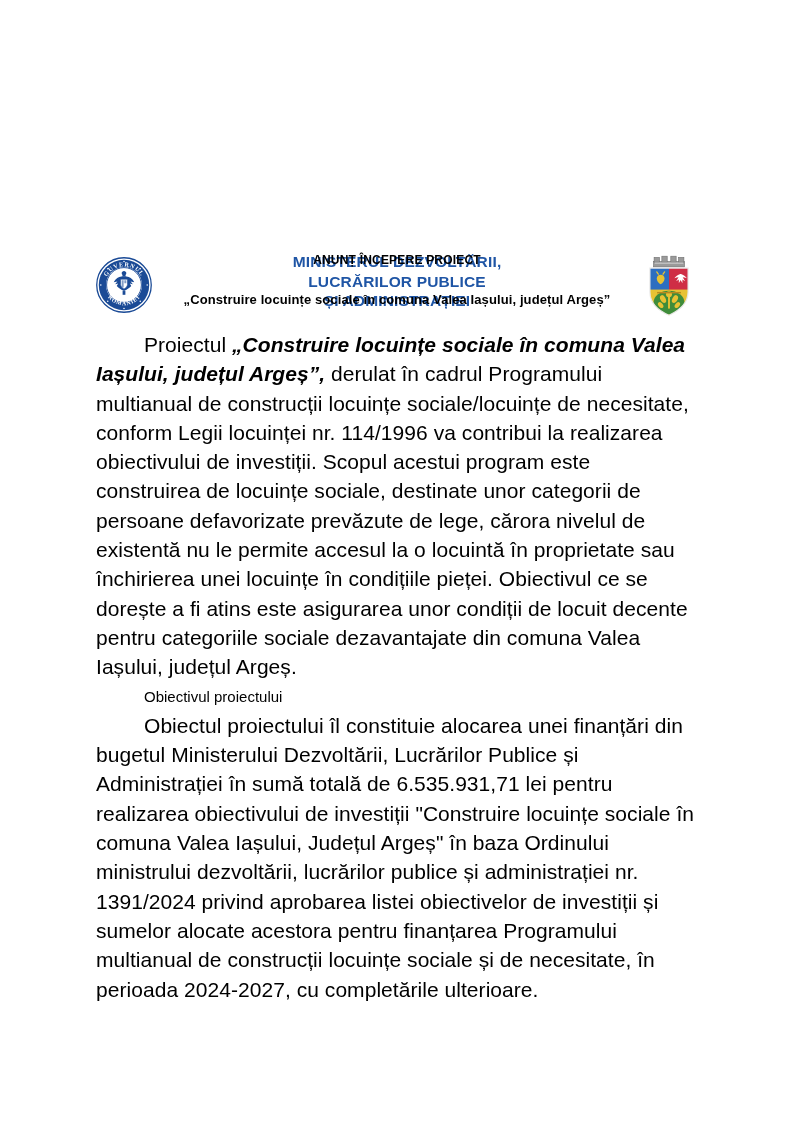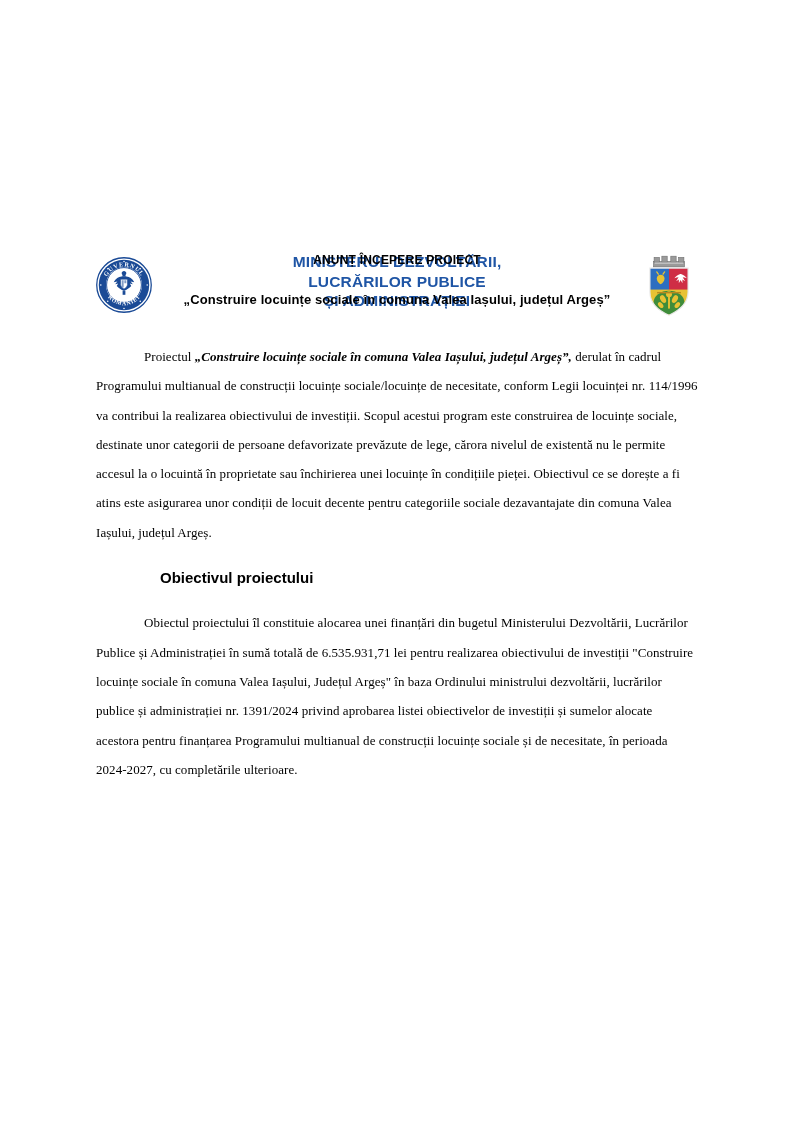--- a/index.html
+++ b/index.html
@@ -95,39 +95,38 @@
   }
 
   .body-block {
     position: absolute;
     left: 0;
     top: 330px;
     width: 602px;
   }
 
   p.para {
-    margin: 12px 0 0 0;
-    font-size: 13px;
+    margin: 0 0 0 0;
+    font-size: 21px;
     line-height: 29.3px;
     text-align: left;
     text-indent: 48px;
     letter-spacing: 0.05px;
-    font-family: Liberation Serif, serif;
   }
 
   p.para + p.para {
     margin-top: 0;
   }
 
   .heading-bold {
     font-size: 15px;
     line-height: 29.3px;
-    font-weight: bold;
+    font-weight: normal;
     text-indent: 48px;
-    margin: 16px;
+    margin: 0;
   }
 
   .it-bold {
     font-style: italic;
     font-weight: bold;
   }
 
   
   svg { display: block; }
 </style>

